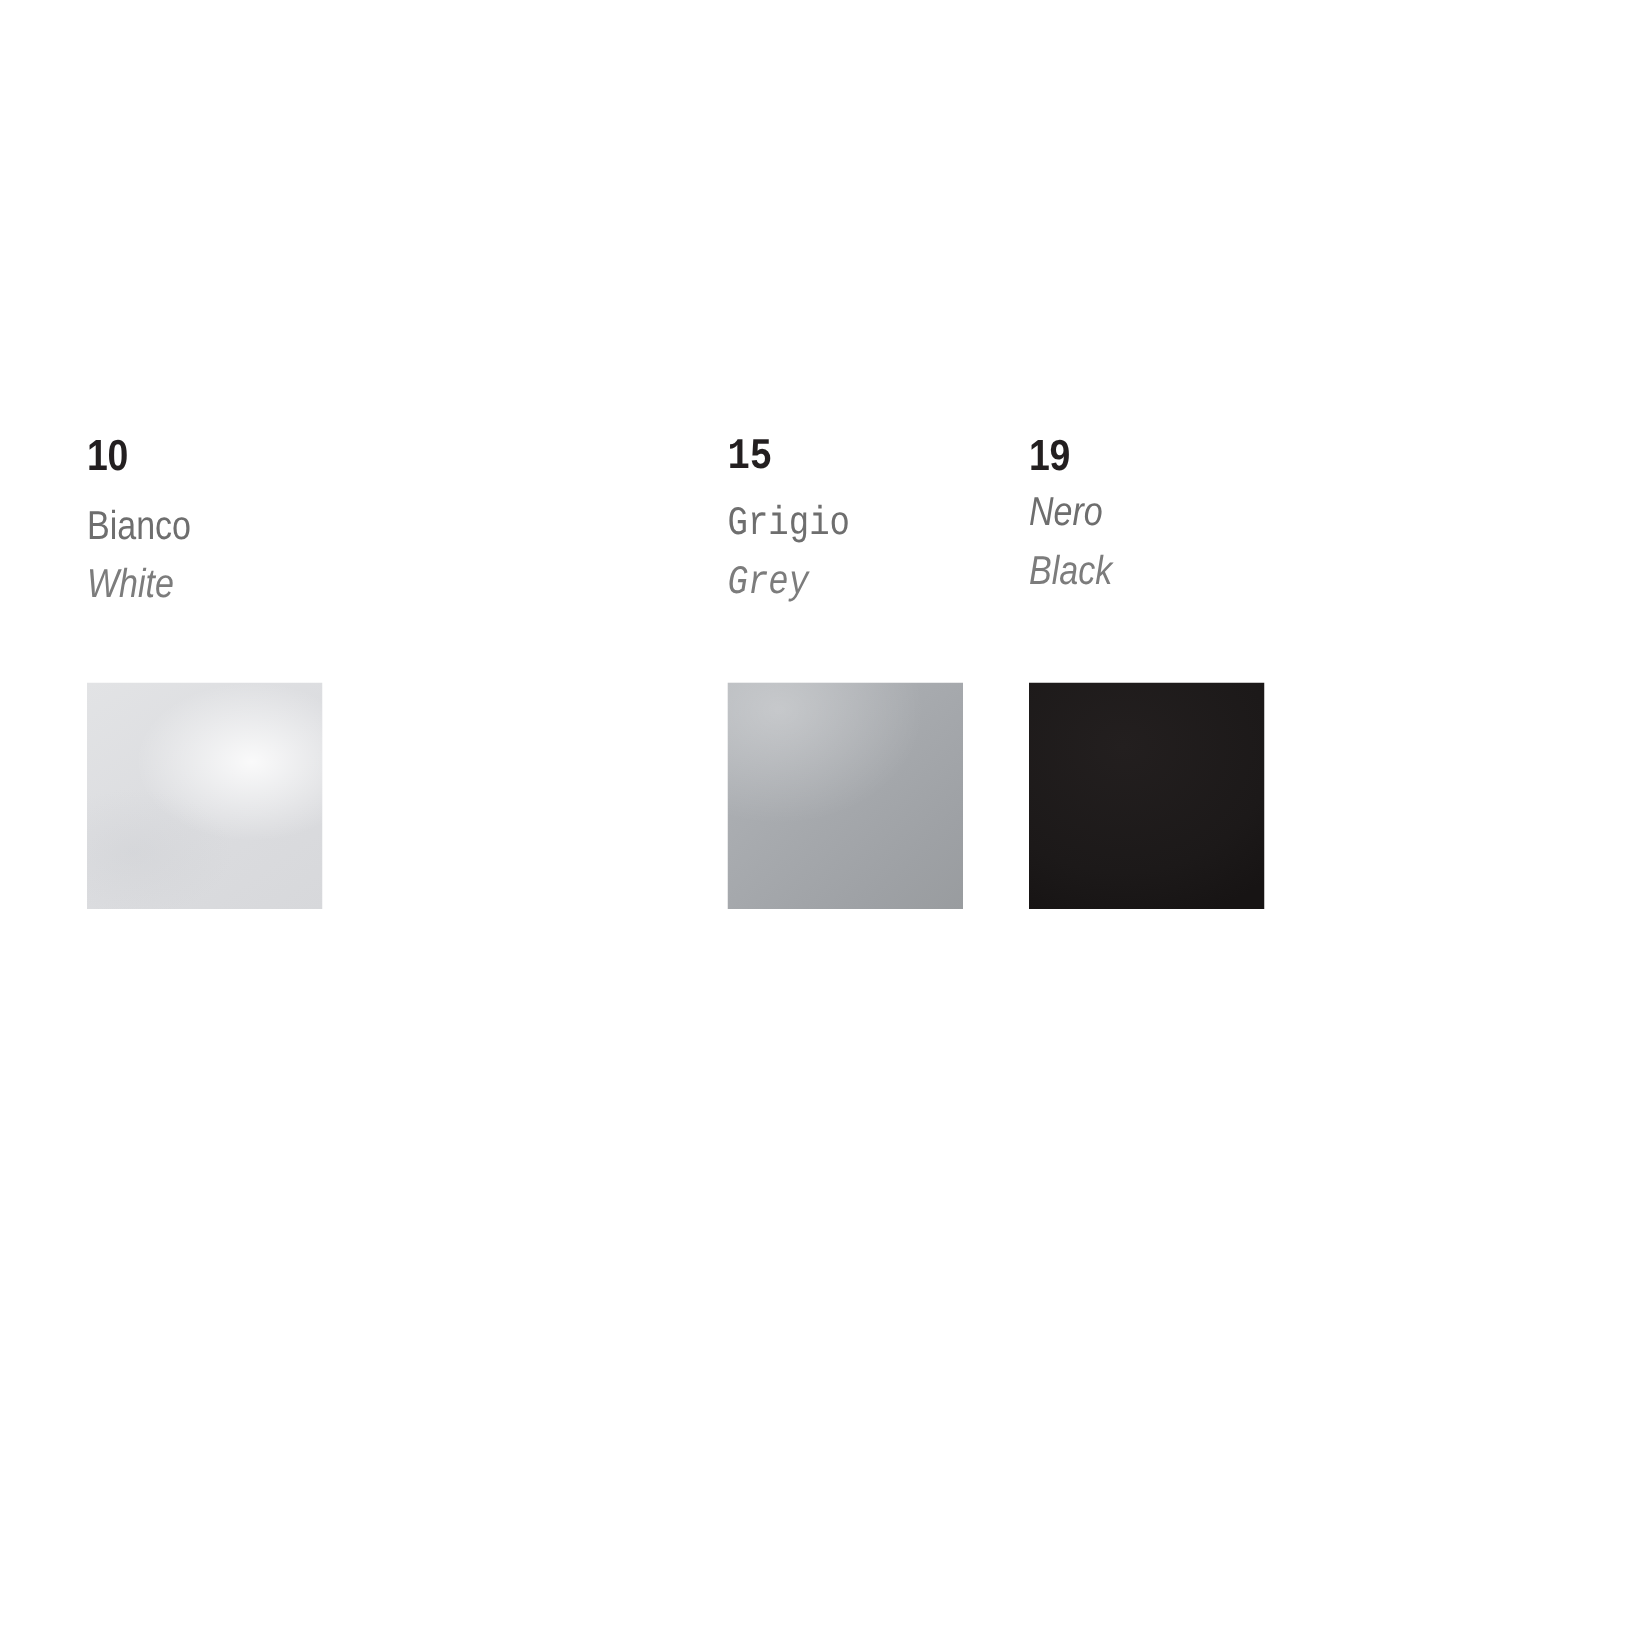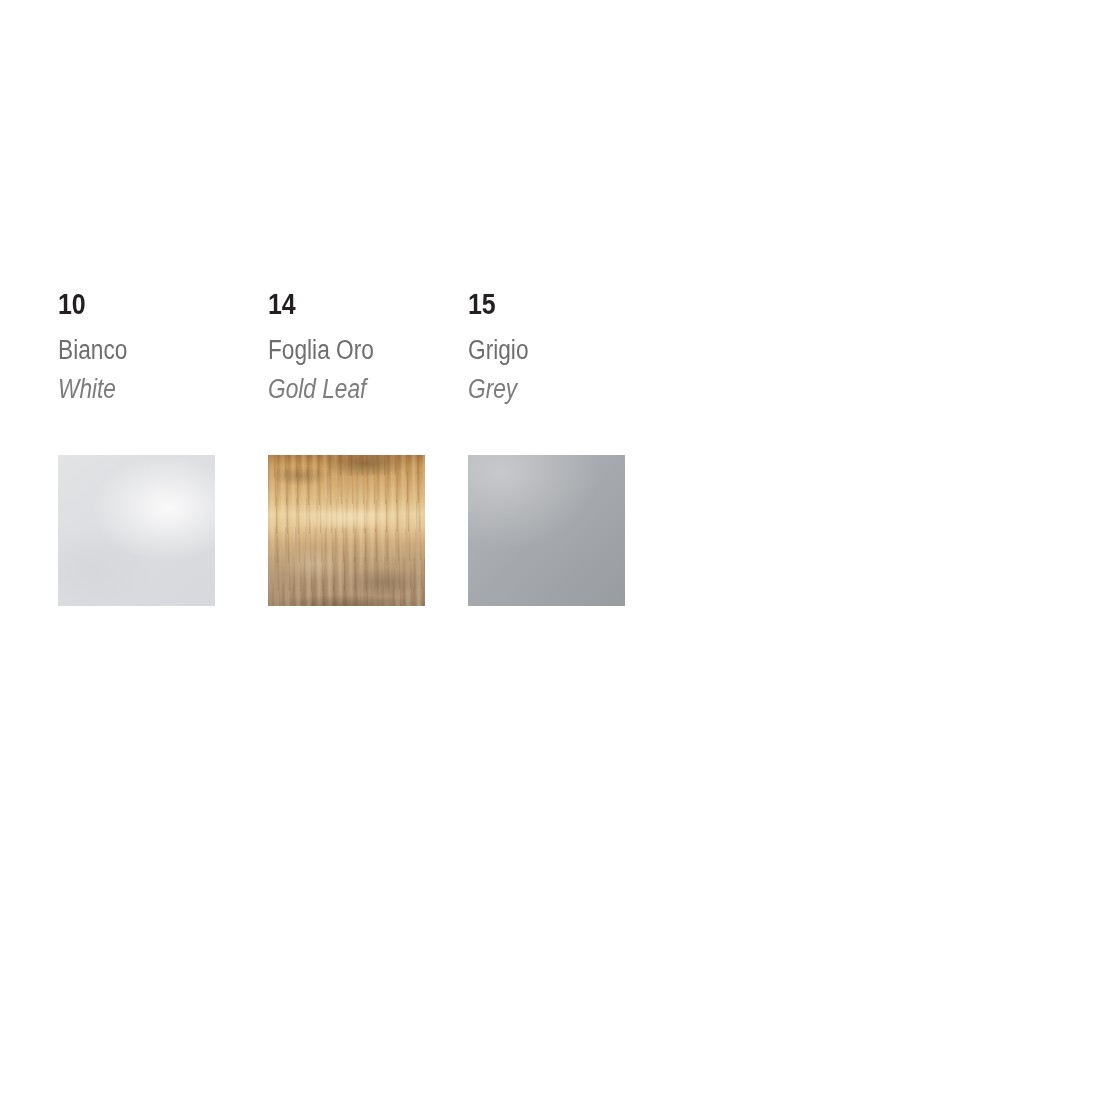--- a/index.html
+++ b/index.html
@@ -194,40 +194,38 @@
     <div class="label-block">
       <div class="code">10</div>
       <div class="name-it">Bianco</div>
       <div class="name-en">White</div>
     </div>
     <div class="swatch-tile">
       <div class="swatch-surface surface-white"></div>
     </div>
   </div>
 
-  <div class="swatch-column" style="left:268px;">
-    <div class="label-block">
-      <div class="code">14</div>
-      <div class="name-it">Foglia Oro</div>
-      <div class="name-en">Gold Leaf</div>
-    </div>
-    <div class="swatch-tile">
-      <div class="swatch-surface surface-goldleaf"></div>
-      <div class="goldleaf-streaks"></div>
-      <div class="goldleaf-blotches"></div>
-    </div>
-  </div>
-
-  <div class="swatch-column" style="left:468px;">
+
+  <div class="swatch-column" style="left:485px;font-family:Liberation Mono, monospace;">
     <div class="label-block">
       <div class="code">15</div>
       <div class="name-it">Grigio</div>
       <div class="name-en">Grey</div>
     </div>
     <div class="swatch-tile">
       <div class="swatch-surface surface-grey"></div>
       <div class="grey-sheen"></div>
     </div>
   </div>
 
+  <div class="swatch-column it-italic" style="left:686px;">
+    <div class="label-block">
+      <div class="code">19</div>
+      <div class="name-it">Nero</div>
+      <div class="name-en">Black</div>
+    </div>
+    <div class="swatch-tile">
+      <div class="swatch-surface surface-black"></div>
+    </div>
+  </div>
 
 
 </div>
 
 </body></html>

